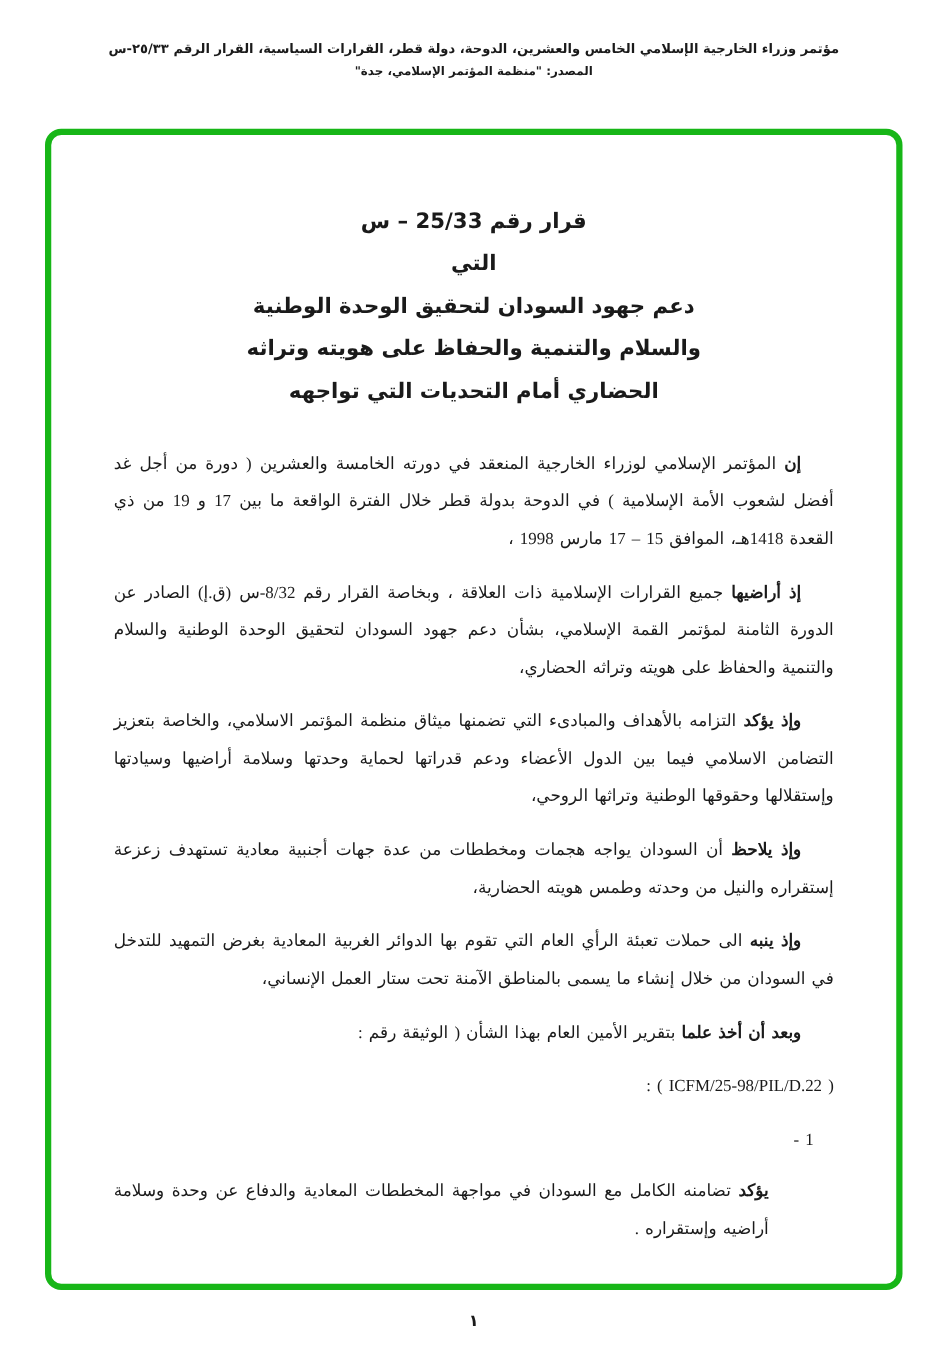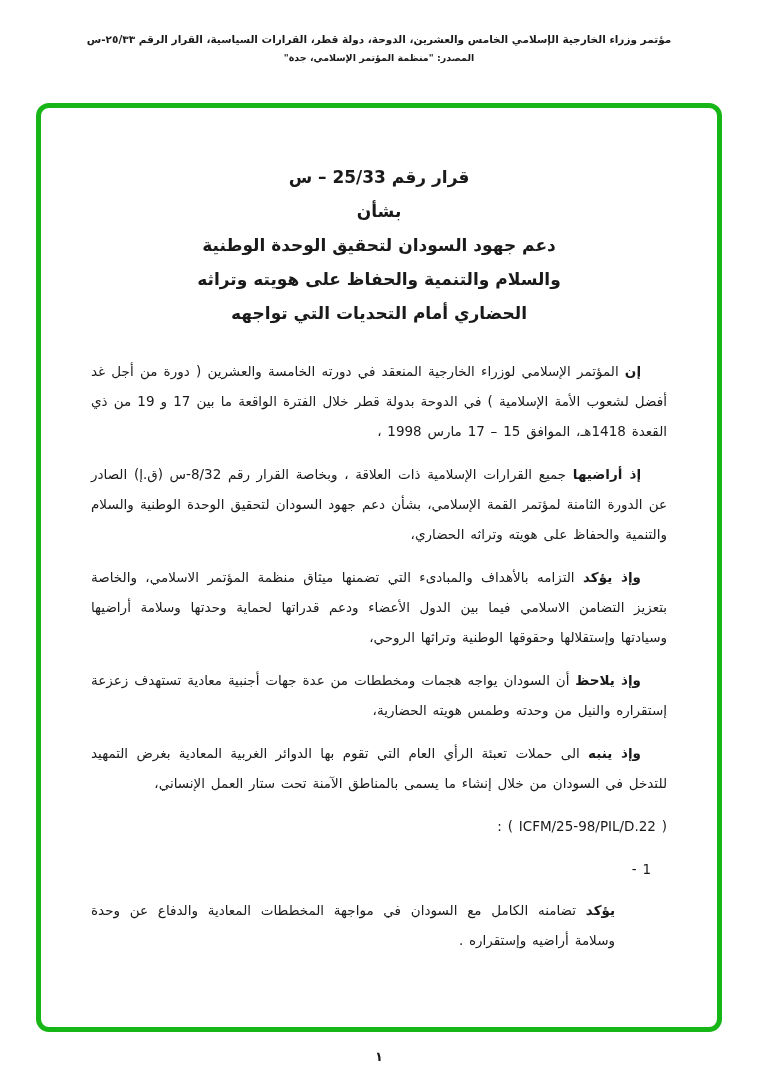--- a/index.html
+++ b/index.html
@@ -39,20 +39,21 @@
     text-align: center;
     font-weight: bold;
     margin-bottom: 26px;
   }
   .title-line { font-size: 17px; line-height: 34px; }
   .body-text {
     font-size: 13.5px;
     line-height: 30px;
     text-align: justify;
     word-spacing: 1.5px;
+    font-family: Liberation Serif, serif;
   }
   .para { margin-bottom: 13px; text-indent: 26px; }
   .lead { font-weight: bold; }
   .code-line {
     text-align: right;
     margin-bottom: 13px;
     text-indent: 0;
     line-height: 30px;
   }
   .numbered-item {
@@ -80,21 +81,21 @@
 
   <header class="page-header">
     <div class="header-line1">مؤتمر وزراء الخارجية الإسلامي الخامس والعشرين، الدوحة، دولة قطر، القرارات السياسية، القرار الرقم ٢٥/٣٣-س</div>
     <div class="header-line2">المصدر:  "منظمة المؤتمر الإسلامي، جدة"</div>
   </header>
 
   <main class="green-box" style="border-color: rgb(23, 182, 23);">
 
     <section class="title-block">
       <div class="title-line">قرار رقم 25/33 – س</div>
-      <div class="title-line">بشأن</div>
+      <div class="title-line">التي</div>
       <div class="title-line">دعم جهود السودان لتحقيق الوحدة الوطنية</div>
       <div class="title-line">والسلام والتنمية والحفاظ على هويته وتراثه</div>
       <div class="title-line">الحضاري أمام التحديات التي تواجهه</div>
     </section>
 
     <section class="body-text">
 
       <p class="para">
         <strong class="lead">إن</strong>
         <span>المؤتمر الإسلامي لوزراء الخارجية المنعقد في دورته الخامسة والعشرين ( دورة من أجل غد أفضل لشعوب الأمة الإسلامية ) في الدوحة بدولة قطر خلال الفترة الواقعة ما بين 17 و 19 من ذي القعدة 1418هـ، الموافق 15 – 17 مارس 1998 ،</span>
@@ -113,20 +114,24 @@
       <p class="para">
         <strong class="lead">وإذ يلاحظ</strong>
         <span>أن السودان يواجه هجمات ومخططات من عدة جهات أجنبية معادية تستهدف زعزعة إستقراره والنيل من وحدته وطمس هويته الحضارية،</span>
       </p>
 
       <p class="para">
         <strong class="lead">وإذ ينبه</strong>
         <span>الى حملات تعبئة الرأي العام التي تقوم بها الدوائر الغربية المعادية بغرض التمهيد للتدخل في السودان من خلال إنشاء ما يسمى بالمناطق الآمنة تحت ستار العمل الإنساني،</span>
       </p>
 
+      <p class="para">
+        <strong class="lead">وبعد أن أخذ علما</strong>
+        <span>بتقرير الأمين العام بهذا الشأن ( الوثيقة رقم :</span>
+      </p>
 
       <div class="code-line">( ICFM/25-98/PIL/D.22 ) :</div>
 
       <div class="numbered-item">
         <span class="item-num">1 -</span>
         <span class="item-body">
           <strong class="lead">يؤكد</strong>
           <span>تضامنه الكامل مع السودان في مواجهة المخططات المعادية والدفاع عن وحدة وسلامة أراضيه وإستقراره .</span>
         </span>
       </div>

